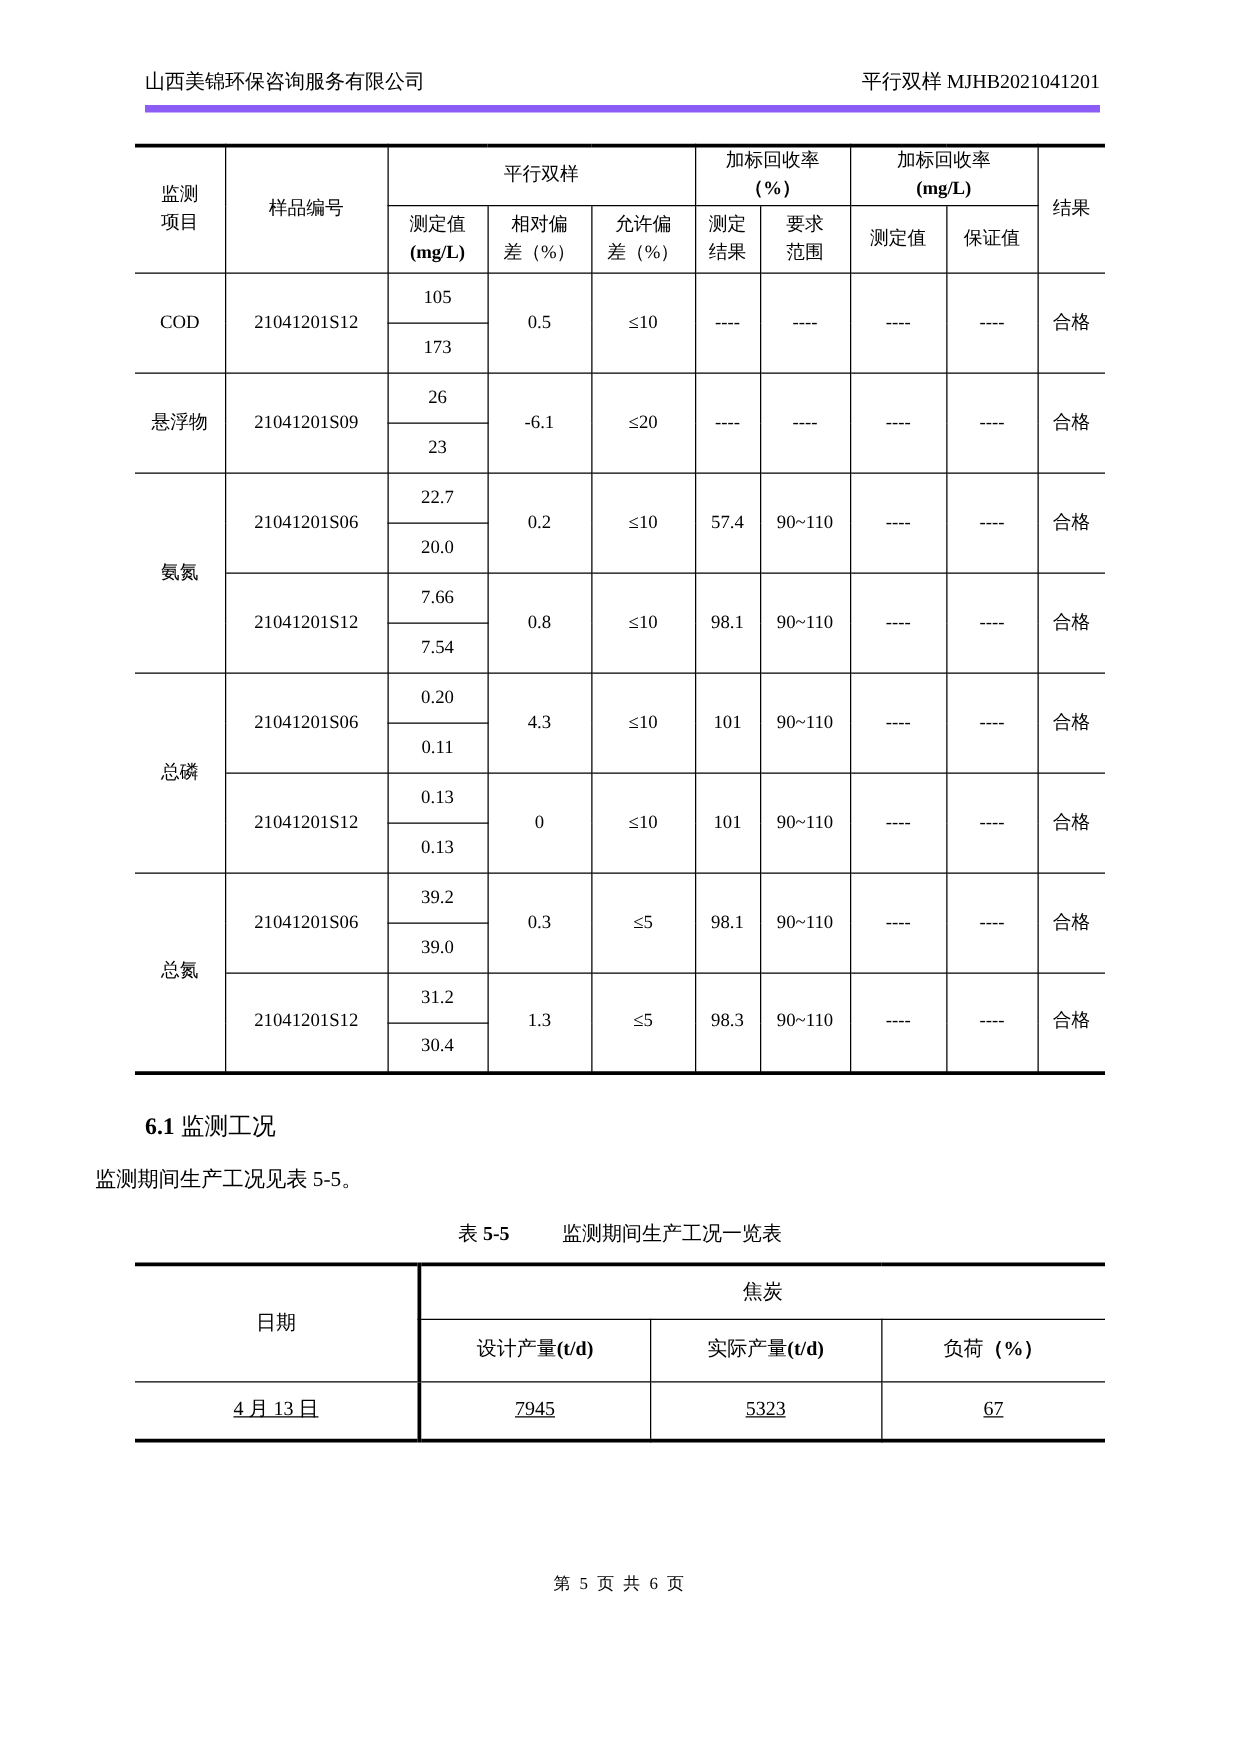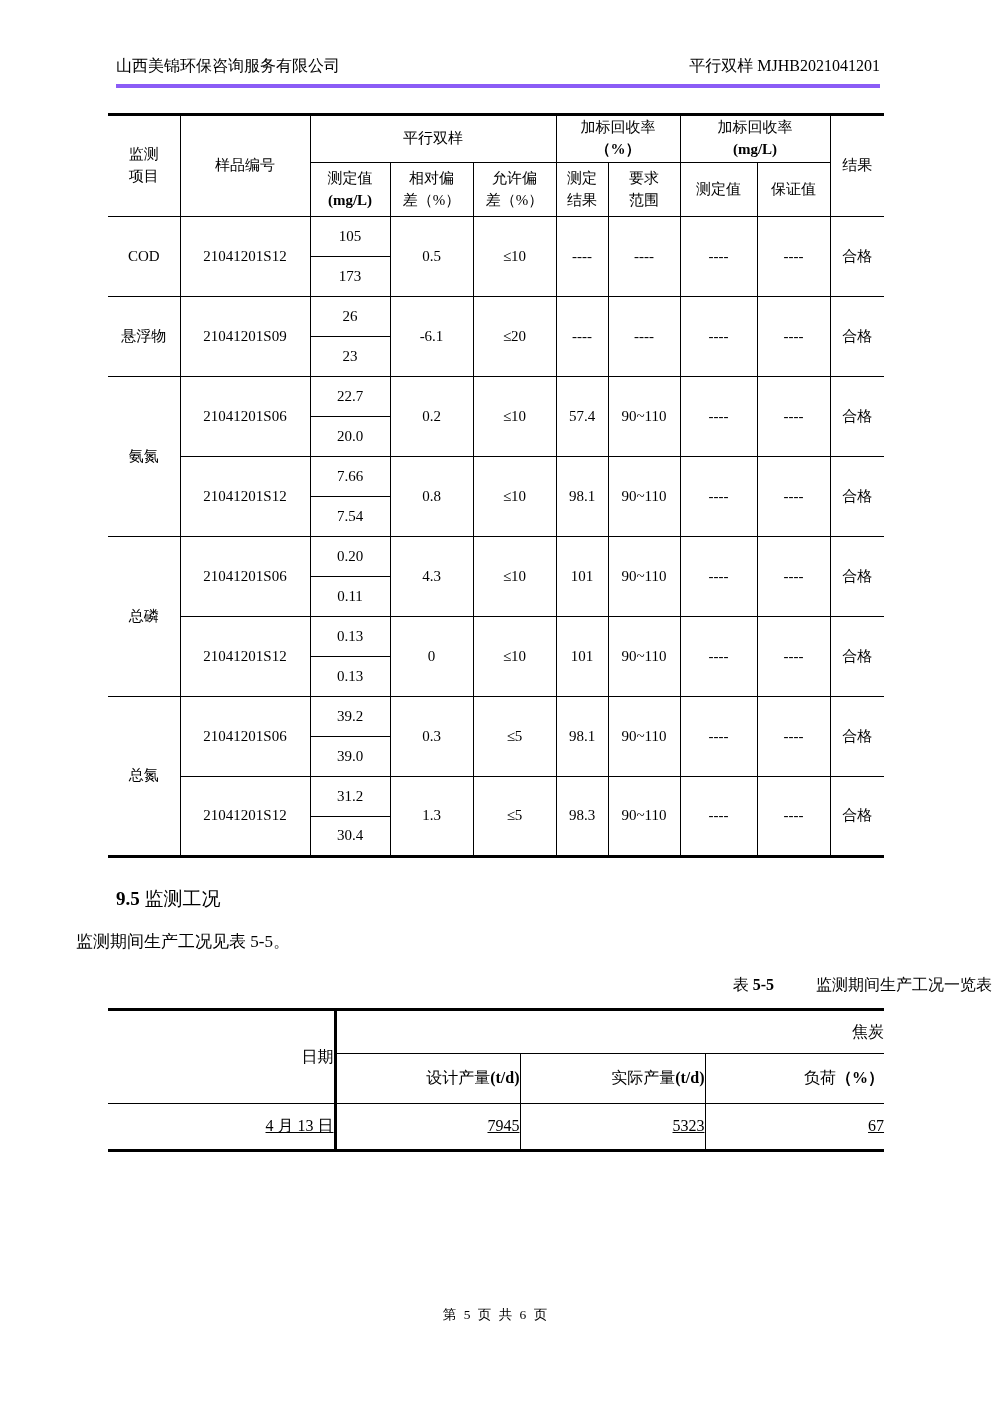--- a/index.html
+++ b/index.html
@@ -4,21 +4,21 @@
 <style>
   html,body{margin:0;padding:0;}
   body{
     width:992px;height:1403px;background:#ffffff;color:#000;
     font-family:"Liberation Serif","DejaVu Serif",serif;
     position:relative;overflow:hidden;
   }
   
   .doc-header{
     display:flex;justify-content:space-between;align-items:flex-end;
-    margin:56px 112px 0 116px;padding-bottom:9px;border-bottom:4px solid #8b5cf6;
+    margin:56px 112px 0 116px;padding-bottom:9px;border-bottom:6px solid #8b5cf6;
     font-size:16px;line-height:1.2;
   }
   
   table{border-collapse:collapse;table-layout:fixed;}
   table.qc{
     width:776px;margin:25px 0 0 108px;
     border-top:3px solid #000;border-bottom:3px solid #000;
   }
   .qc th,.qc td{
     border:1px solid #000;padding:0;text-align:center;vertical-align:middle;
@@ -27,39 +27,39 @@
   .qc thead tr:nth-child(1){height:48px;}
   .qc thead tr:nth-child(2){height:54px;}
   .qc tbody tr{height:40px;}
   .no-l{border-left:none !important;}
   .no-r{border-right:none !important;}
   .unit{font-weight:bold;}
   
   .section-heading{margin:28px 0 0 116px;font-size:19px;}
   .section-heading .sec-num{font-weight:bold;}
   .body-paragraph{margin:18px 0 0 76px;font-size:17px;}
-  .table-caption{margin-top:22px;text-align:right;font-size:16px;}
+  .table-caption{margin-top:22px;text-align:center;font-size:16px;}
   .table-caption .cap-num{font-weight:bold;}
   .table-caption .cap-title{margin-left:38px;}
   
   table.prod{
     width:776px;margin:12px 0 0 108px;
     border-top:3px solid #000;border-bottom:3px solid #000;
   }
   .prod th,.prod td{
-    border:1px solid #000;padding:0;text-align:right;vertical-align:middle;
+    border:1px solid #000;padding:0;text-align:center;vertical-align:middle;
     font-weight:normal;font-size:16px;line-height:1.4;
   }
   .thick-r{border-right:3px solid #000 !important;}
   .prod thead tr:nth-child(1){height:44px;}
   .prod thead tr:nth-child(2){height:50px;}
   .prod tbody tr{height:47px;text-decoration:underline;}
   
   .doc-footer{
-    position:absolute;top:1306px;left:0;width:100%;
+    position:absolute;top:1258px;left:0;width:100%;
     text-align:center;font-size:13.5px;letter-spacing:2px;
   }
 </style>
 </head>
 <body>
 
 <div class="doc-header">
   <span>山西美锦环保咨询服务有限公司</span>
   <span>平行双样 MJHB2021041201</span>
 </div>
@@ -216,21 +216,21 @@
         <td rowspan="2">----</td>
         <td rowspan="2" class="no-r">合格</td>
       </tr>
       <tr>
         <td>30.4</td>
       </tr>
     </tbody>
 </table>
 
 <div class="section-heading">
-  <span class="sec-num">9.5</span>
+  <span class="sec-num">6.1</span>
   <span>监测工况</span>
 </div>
 
 <div class="body-paragraph">监测期间生产工况见表 5-5。</div>
 
 <div class="table-caption">
   <span>表</span>
   <span class="cap-num">5-5</span>
   <span class="cap-title">监测期间生产工况一览表</span>
 </div>

